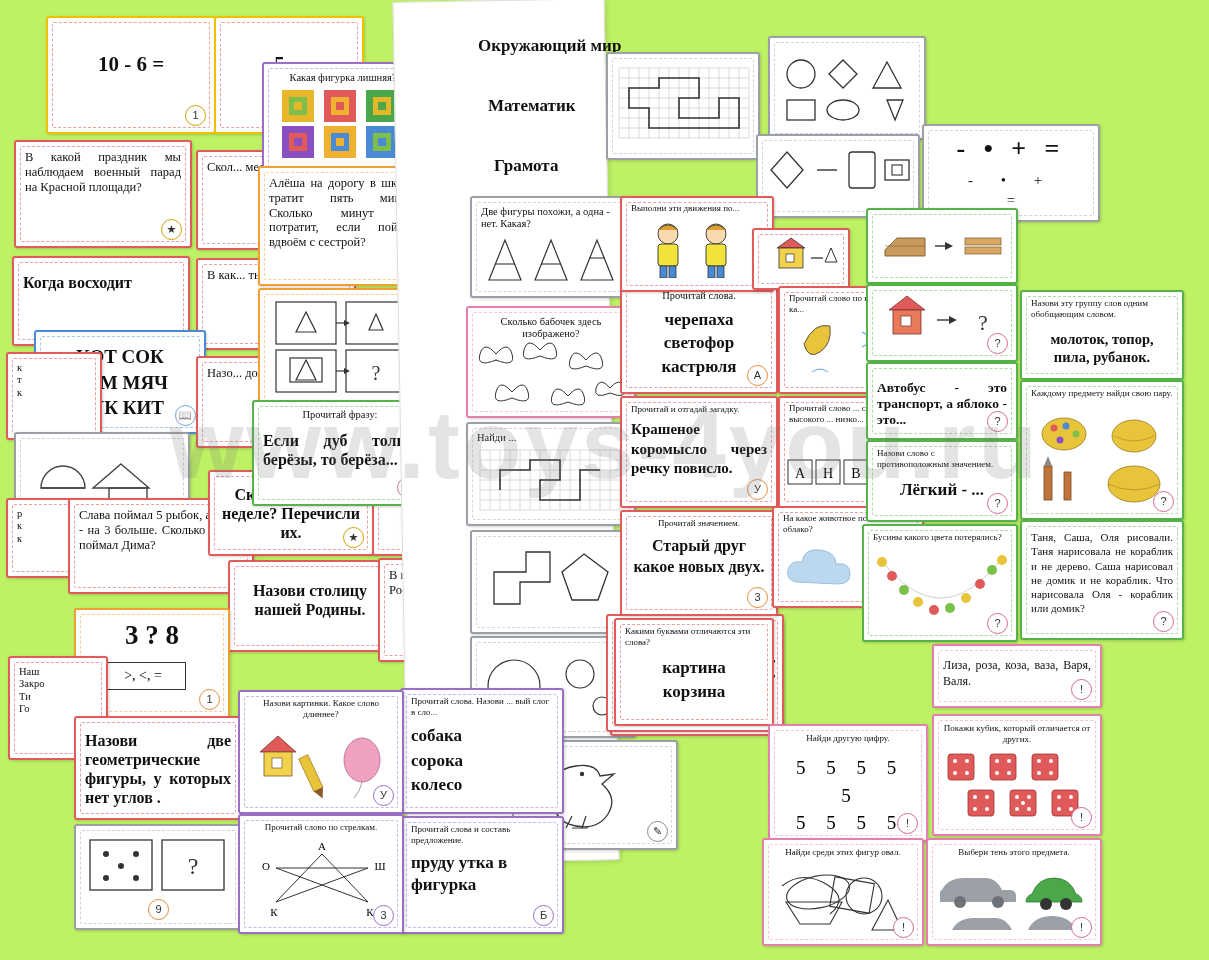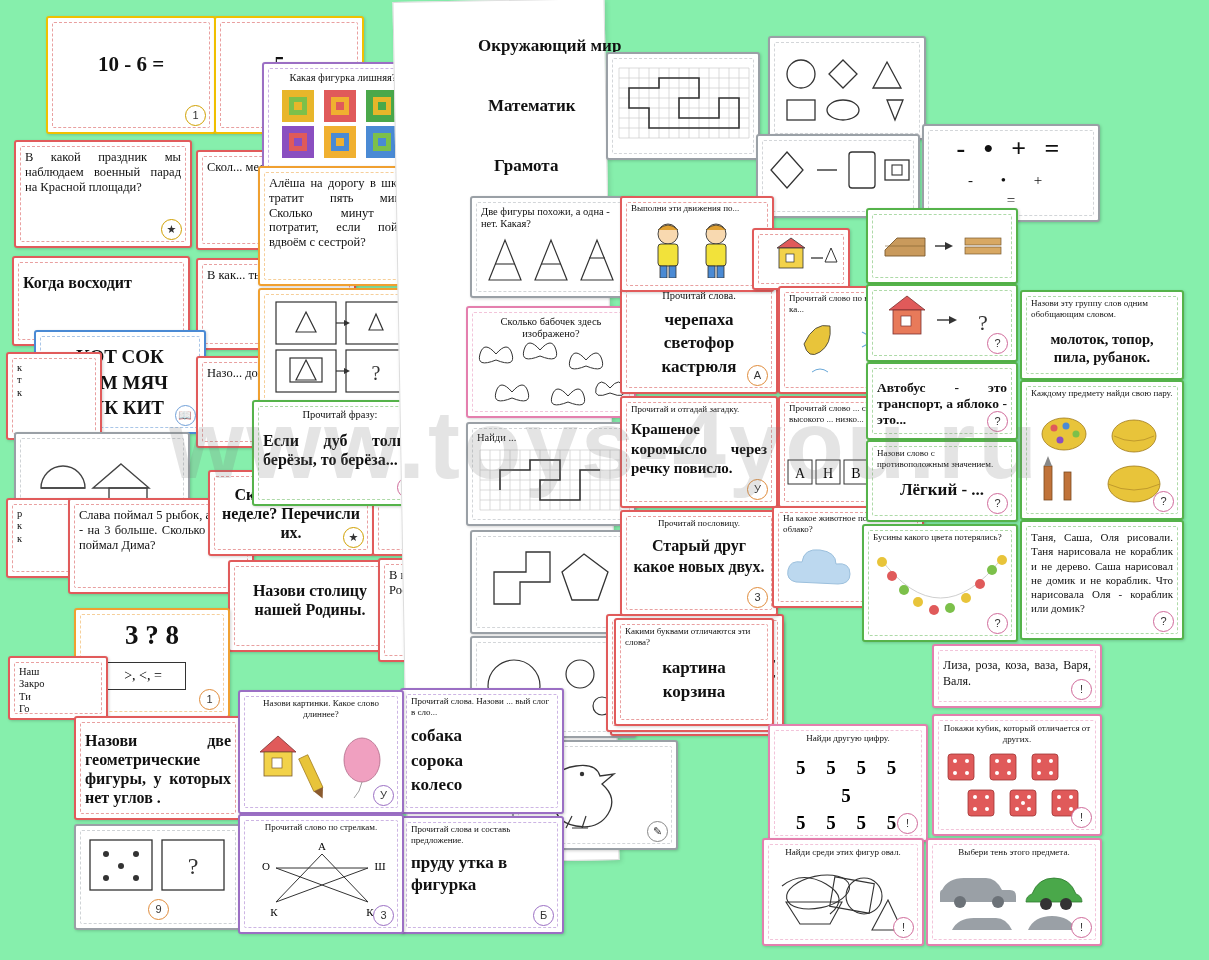--- a/index.html
+++ b/index.html
@@ -1,17 +1,17 @@
 <!DOCTYPE html>
 <html><head>
 <meta charset="utf-8">
 <style>
   html,body{margin:0;padding:0;background:#fff;}
   body{font-family:"Liberation Serif", serif;}
-  #stage{position:relative;width:1209px;height:960px;overflow:hidden;background:#86efac;}
+  #stage{position:relative;width:1209px;height:960px;overflow:hidden;background:#bef264;}
   .card{position:absolute;background:#fff;border:2px solid #e05a5a;border-radius:3px;box-sizing:border-box;
         box-shadow:1px 1px 3px rgba(0,0,0,0.18);}
   .card .inner{position:absolute;left:4px;top:4px;right:4px;bottom:4px;border:1px dashed #e9a0a0;border-radius:2px;box-sizing:border-box;}
   .b-red{border-color:#e15b5b;}
   .b-yellow{border-color:#f0c000;}
   .b-orange{border-color:#f0a030;}
   .b-green{border-color:#55b34a;}
   .b-blue{border-color:#4a8ad4;}
   .b-pink{border-color:#e47fae;}
   .b-gray{border-color:#9aa0a6;}
@@ -125,21 +125,21 @@
 
   <div class="card b-orange" style="left:74px;top:608px;width:156px;height:110px;">
     <div class="inner" style="border-color:#f6cf9a;"></div>
     <div class="txt c" style="top:10px;font-size:27px;font-weight:bold;">3  ?  8</div>
     <div style="position:absolute;left:24px;top:52px;width:84px;height:26px;border:1.4px solid #333;">
       <div style="text-align:center;font-size:14px;line-height:25px;">&gt;, &lt;, =</div>
     </div>
     <div class="num">1</div>
   </div>
 
-  <div class="card b-red" style="left:8px;top:656px;width:100px;height:64px;">
+  <div class="card b-red" style="left:8px;top:656px;width:100px;height:104px;">
     <div class="inner"></div>
     <div class="txt xs">Наш<br>Закро<br>Ти<br>Го</div>
   </div>
 
   <div class="card b-red" style="left:74px;top:716px;width:168px;height:104px;">
     <div class="inner"></div>
     <div class="txt med j" style="top:14px;">Назови две геометрические фигуры, у которых нет углов .</div>
   </div>
 
   <div class="card b-gray" style="left:74px;top:824px;width:168px;height:106px;">
@@ -372,21 +372,21 @@
 
   <div class="card b-red" style="left:620px;top:396px;width:158px;height:112px;z-index:6;">
     <div class="inner"></div>
     <div class="txt xxs" style="top:6px;">Прочитай и отгадай загадку.</div>
     <div class="txt j" style="top:22px;font-size:15px;font-weight:bold;line-height:1.3;">Крашеное коромысло через речку повисло.</div>
     <div class="num">У</div>
   </div>
 
   <div class="card b-red" style="left:620px;top:510px;width:158px;height:106px;z-index:6;">
     <div class="inner"></div>
-    <div class="txt xxs c" style="top:6px;">Прочитай пословицу.</div>
+    <div class="txt xxs c" style="top:6px;">Прочитай значением.</div>
     <div class="txt c" style="top:24px;font-size:16px;font-weight:bold;line-height:1.3;">Старый друг какое новых двух.</div>
     <div class="num">3</div>
   </div>
 
   <div class="card b-red" style="left:614px;top:618px;width:160px;height:108px;z-index:6;">
     <div class="inner"></div>
     <div class="txt xxs" style="top:6px;">Какими буквами отличаются эти слова?</div>
     <div class="txt c" style="top:36px;font-size:17px;font-weight:bold;line-height:1.4;">картина<br>корзина</div>
   </div>
 
@@ -555,21 +555,21 @@
 
   <div class="card b-pink" style="left:932px;top:644px;width:170px;height:64px;z-index:8;">
     <div class="inner" style="border-color:#f3c4da;"></div>
     <div class="txt j" style="top:12px;font-size:12px;line-height:1.3;">Лиза,  роза,  коза, ваза, Варя, Валя.</div>
     <div class="num ex">!</div>
   </div>
 
   <div class="card b-pink" style="left:768px;top:724px;width:160px;height:118px;z-index:8;">
     <div class="inner" style="border-color:#f3c4da;"></div>
     <div class="txt xxs c" style="top:7px;">Найди другую цифру.</div>
-    <div style="position:absolute;left:14px;top:28px;right:10px;font-size:19px;line-height:1.45;text-align:center;letter-spacing:8px;font-weight:bold;">
+    <div style="position:absolute;left:14px;top:28px;right:10px;font-size:19px;line-height:1.45;text-align:center;letter-spacing:8px;">
       <div>5 5 5 5 5</div>
       <div>5 5 5 5 5</div>
       <div>5 5 5 5 5</div>
     </div>
     <div class="num ex">!</div>
   </div>
 
   <div class="card b-pink" style="left:932px;top:714px;width:170px;height:122px;z-index:8;">
     <div class="inner" style="border-color:#f3c4da;"></div>
     <div class="txt xxs c" style="top:7px;">Покажи кубик, который отличается от других.</div>

